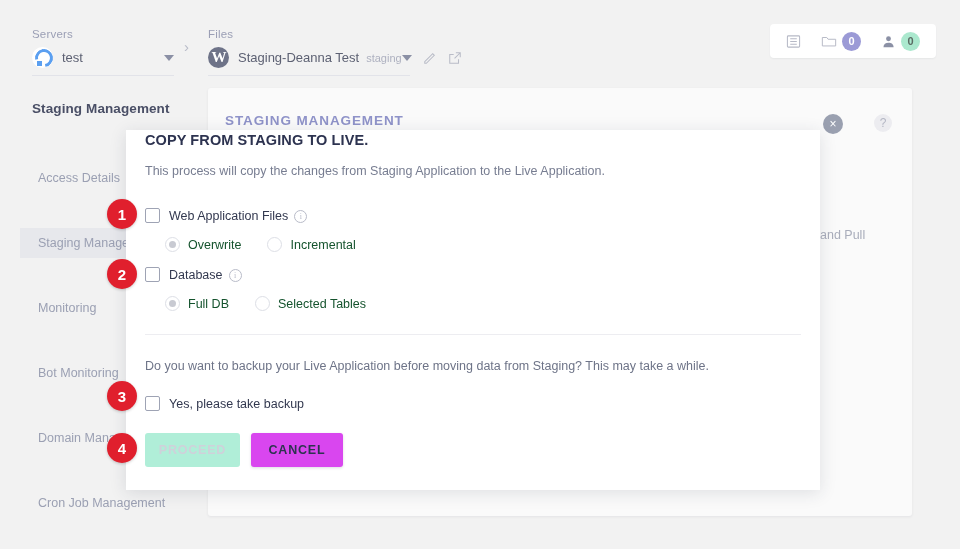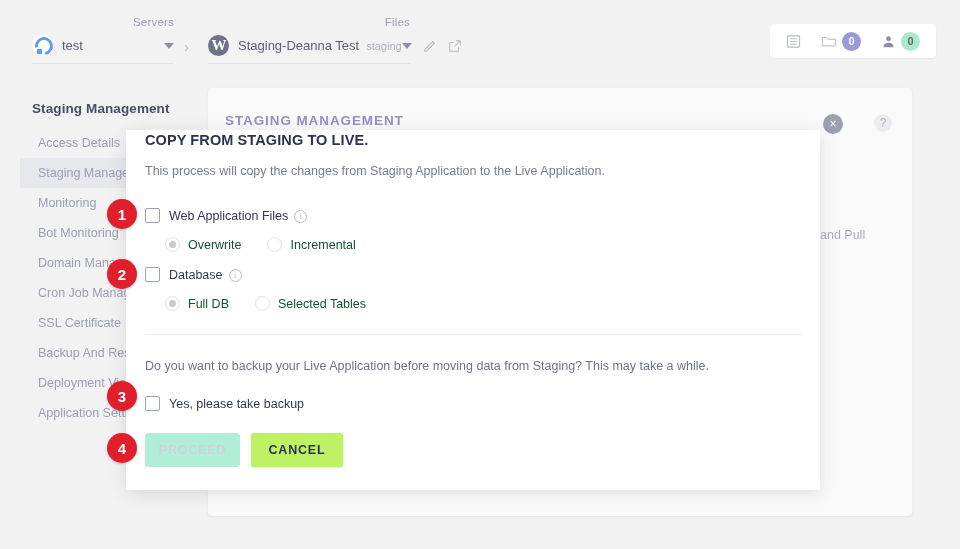--- a/index.html
+++ b/index.html
@@ -18,22 +18,21 @@
 
   
   .topbar {
     position: absolute;
     left: 0; top: 0;
     width: 960px; height: 82px;
     background: #f2f2f2;
   }
   .crumb-group {
     position: absolute;
-    top: 16px;
-    text-align: right;
+    top: 28px;
   }
   .crumb-label {
     font-size: 11.5px;
     color: #9b9fb5;
     letter-spacing: .2px;
     margin-bottom: 7px;
     font-family: "Liberation Sans", sans-serif;
   }
   .crumb-row {
     display: flex;
@@ -159,20 +158,21 @@
     width: 172px;
   }
   .side-item {
     height: 30px;
     line-height: 30px;
     padding-left: 18px;
     font-size: 12.5px;
     color: #9ba0b3;
     white-space: nowrap;
     overflow: hidden;
+    margin-top: 35px;
   }
   .side-item.active {
     background: #e7e8ec;
     color: #9ba0b3;
   }
 
   
   .main-card {
     position: absolute;
     left: 208px; top: 88px;
@@ -327,21 +327,21 @@
     font-weight: bold;
     letter-spacing: .8px;
   }
   .btn-proceed {
     width: 95px;
     background: #b0eed8;
     color: #cfd1da;
   }
   .btn-cancel {
     width: 92px;
-    background: #bef264;
+    background: #d946ef;
     color: #2d3350;
     box-shadow: 0 1px 3px rgba(40,45,70,.16);
   }
 
   
   .badge {
     position: absolute;
     width: 30px; height: 30px;
     border-radius: 50%;
     background: #e01f2d;

